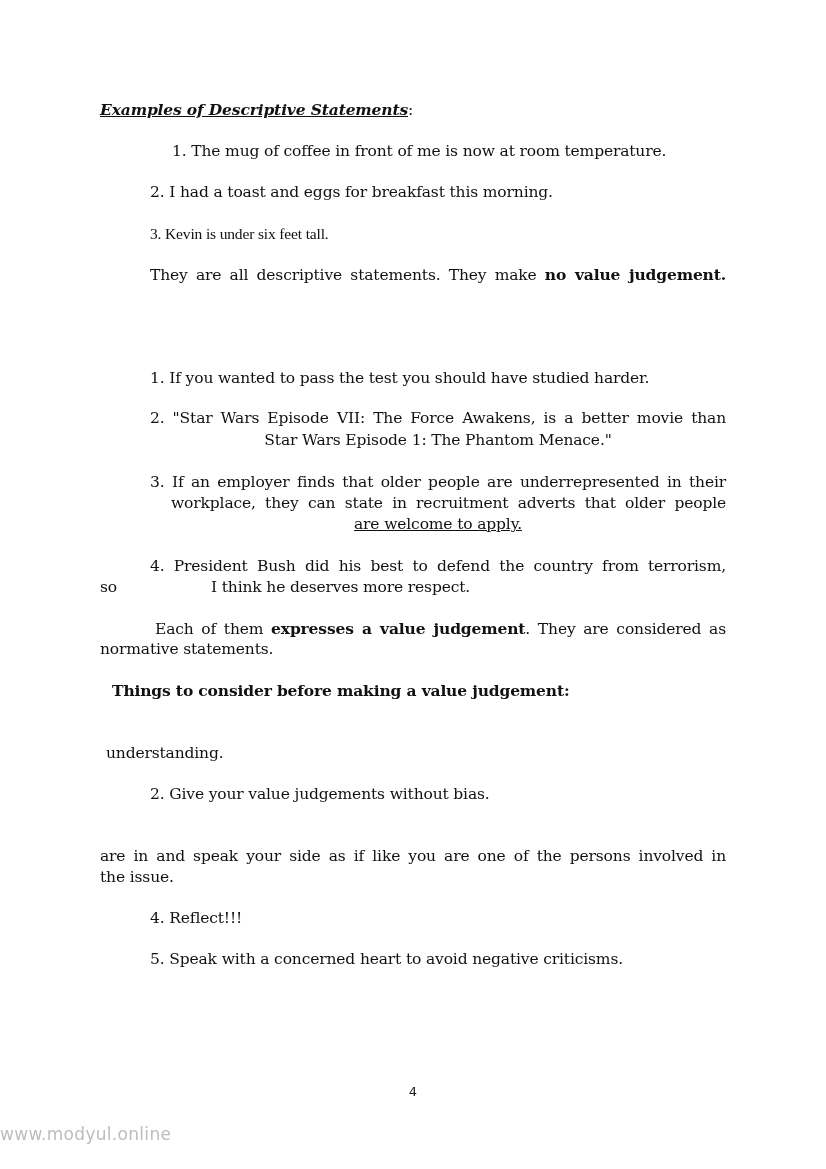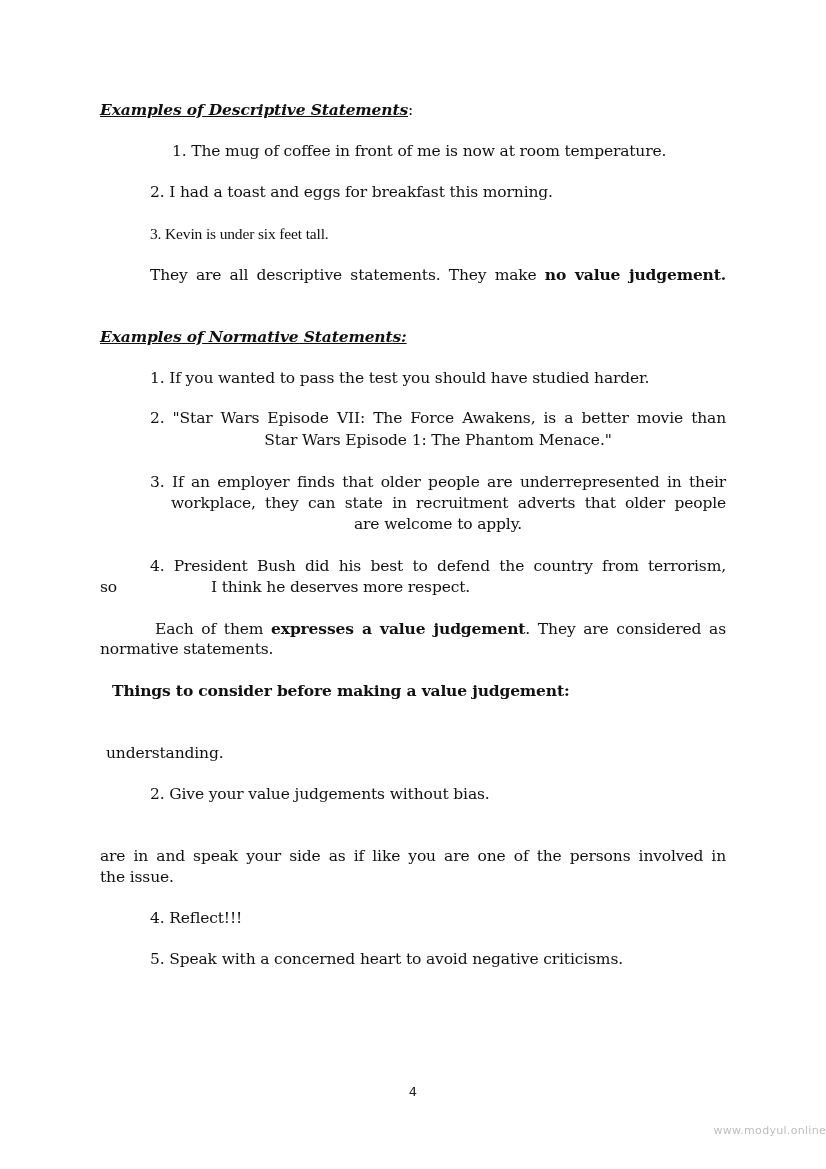--- a/index.html
+++ b/index.html
@@ -10,46 +10,45 @@
     }
     .page { position: absolute; left: 0; top: 0; width: 826px; height: 1169px; }
     .txt { position: absolute; font-size: 15.5px; line-height: 21px; white-space: nowrap; letter-spacing: -0.15px; }
     .heading-iu { font-weight: bold; font-style: italic; text-decoration: underline; }
     .heading-b { font-weight: bold; }
     .justify { white-space: normal; text-align: justify; text-align-last: left; }
     .just-full { text-align-last: justify; }
     b { font-weight: bold; }
     .pagenum { position: absolute; left: 0; width: 826px; text-align: center; top: 1084px;
       font-family: "DejaVu Sans", "Liberation Sans", sans-serif; font-size: 13px; color: #222; }
-    .watermark { position: absolute; left: 0; width: 826px; text-align: right; top: 1124px;
-      font-family: "DejaVu Sans", "Liberation Sans", sans-serif; font-size: 11px; color: #bdbdbd; letter-spacing: 0.3px; }
+    .watermark { position: absolute; left: 0; width: 826px; text-align: left; top: 1124px;
+      font-family: "DejaVu Sans", "Liberation Sans", sans-serif; font-size: 17px; color: #bdbdbd; letter-spacing: 0.3px; }
   </style>
 </head>
 <body>
 
 <div class="page">
 
   <div class="txt" style="left:100px; top:99px;"><span class="heading-iu">Examples of Descriptive Statements</span><span>:</span></div>
 
   <div class="txt" style="left:150px; top:141px;margin-left:22px;">1. The mug of coffee in front of me is now at room temperature.</div>
   <div class="txt" style="left:150px; top:182px;">2. I had a toast and eggs for breakfast this morning.</div>
   <div class="txt" style="left:150px; top:223px;font-family:Liberation Serif, serif;">3. Kevin is under six feet tall.</div>
 
   <div class="txt justify just-full" style="left:150px; top:264px; width:576px;"><span>They are all descriptive statements. They make </span><b>no value judgement.</b></div>
 
-  <div class="txt heading-iu" style="left:100px; top:326px;">Examples of Normative Statements:</div>
 
   <div class="txt" style="left:150px; top:368px;">1. If you wanted to pass the test you should have studied harder.</div>
 
   <div class="txt justify just-full" style="left:150px; top:408px; width:576px;">2. "Star Wars Episode VII: The Force Awakens, is a better movie than</div>
   <div class="txt" style="left:150px; top:430px; width:576px; text-align:center;">Star Wars Episode 1: The Phantom Menace."</div>
 
   <div class="txt justify just-full" style="left:150px; top:472px; width:576px;">3. If an employer finds that older people are underrepresented in their</div>
   <div class="txt justify just-full" style="left:171px; top:493px; width:555px;">workplace, they can state in recruitment adverts that older people</div>
-  <div class="txt" style="left:150px; top:514px; width:576px; text-align:center;">are welcome to apply.</div>
+  <div class="txt" style="left:150px; top:514px; width:576px; text-align:center;text-decoration:underline;">are welcome to apply.</div>
 
   <div class="txt justify just-full" style="left:150px; top:556px; width:576px;">4. President Bush did his best to defend the country from terrorism,</div>
   <div class="txt" style="left:100px; top:577px;">so</div>
   <div class="txt" style="left:211px; top:577px;">I think he deserves more respect.</div>
 
   <div class="txt justify just-full" style="left:155px; top:618px; width:571px;"><span>Each of them </span><b>expresses a value judgement</b><span>. They are considered as</span></div>
   <div class="txt" style="left:100px; top:639px;">normative statements.</div>
 
   <div class="txt heading-b" style="left:100px; top:680px;margin-left:12px;">Things to consider before making a value judgement:</div>
 

